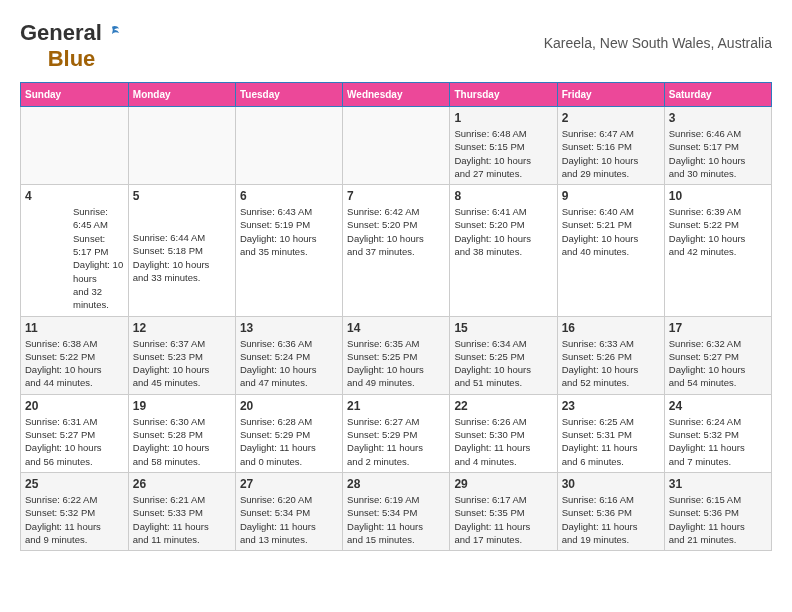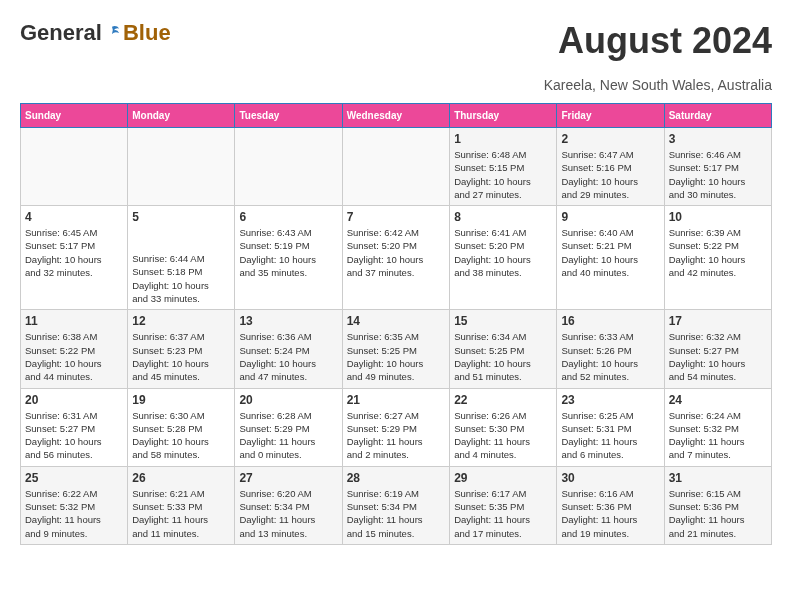--- a/index.html
+++ b/index.html
@@ -11,21 +11,22 @@
       padding: 20px;
     }
     .header {
       display: flex;
       justify-content: space-between;
       align-items: flex-start;
       margin-bottom: 10px;
     }
     .logo {
       display: flex;
-      align-items: flex-start;
+      flex-direction: column;
+      align-items: center;
     }
     .logo-text {
       display: flex;
       align-items: center;
       font-size: 22px;
       font-weight: bold;
       color: #333;
     }
     .logo-general { color: #333; }
     .logo-blue { color: #1a6ebd; }
@@ -97,21 +98,20 @@
   <div class="logo">
     <div class="logo-text">
       <span class="logo-general">General</span>
       <svg class="logo-icon" viewBox="0 0 20 18">
         <path d="M10,2 Q15,0 18,4 Q14,3 12,6 Q16,5 18,9 Q13,7 10,10 Q12,6 10,2Z" fill="#2e7abf"></path>
       </svg>
     </div>
     <span class="logo-blue" style="font-size:22px;font-weight:bold;color:#a16207;margin-left:2px;">Blue</span>
   </div>
   <div class="title-block">
-    <div class="month-year">August 2024</div>
     <div class="location">Kareela, New South Wales, Australia</div>
   </div>
 </div>
 
 <table class="calendar">
   <thead>
     <tr>
     <th>Sunday</th>
         <th>Monday</th>
         <th>Tuesday</th>
@@ -145,21 +145,21 @@
           <div class="day-number">3</div>
           <div class="day-info" style="white-space: pre-line;">Sunrise: 6:46 AM
 Sunset: 5:17 PM
 Daylight: 10 hours
 and 30 minutes.</div>
         </td>
       </tr>
       <tr>
         <td>
           <div class="day-number">4</div>
-          <div class="day-info" style="white-space: pre-line;">Sunrise: 6:45 AM
+          <div class="day-info" style="white-space: pre-line; margin-left: 48px;">Sunrise: 6:45 AM
 Sunset: 5:17 PM
 Daylight: 10 hours
 and 32 minutes.</div>
         </td>
         <td>
           <div class="day-number">5</div>
           <div class="day-info" style="white-space: pre-line; margin-top: 28px;">Sunrise: 6:44 AM
 Sunset: 5:18 PM
 Daylight: 10 hours
 and 33 minutes.</div>

